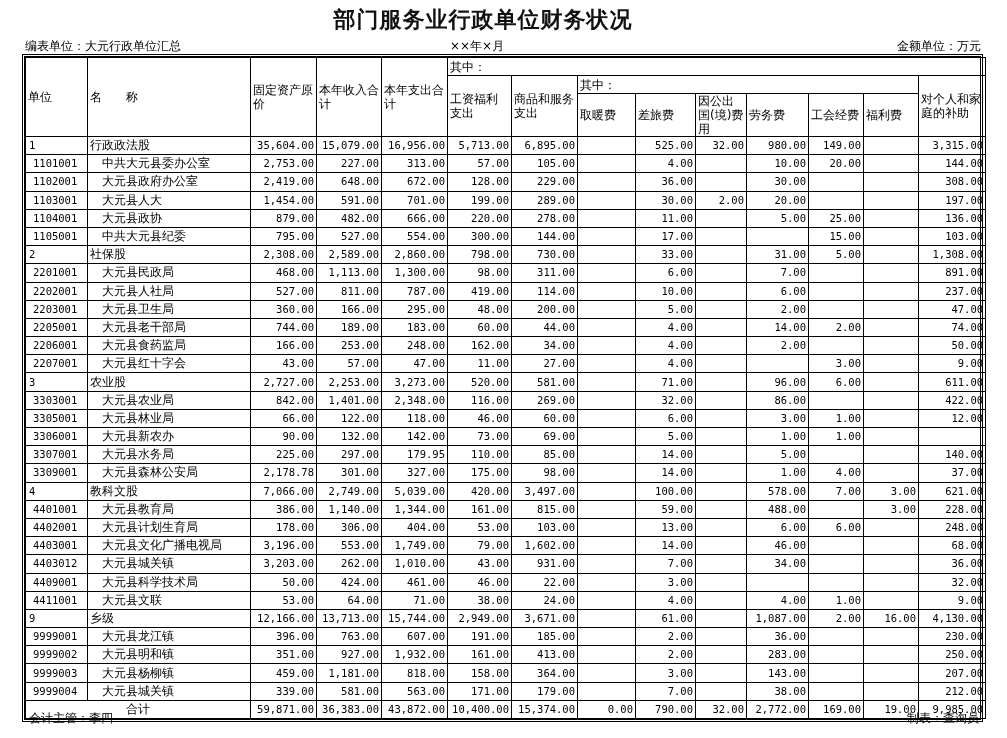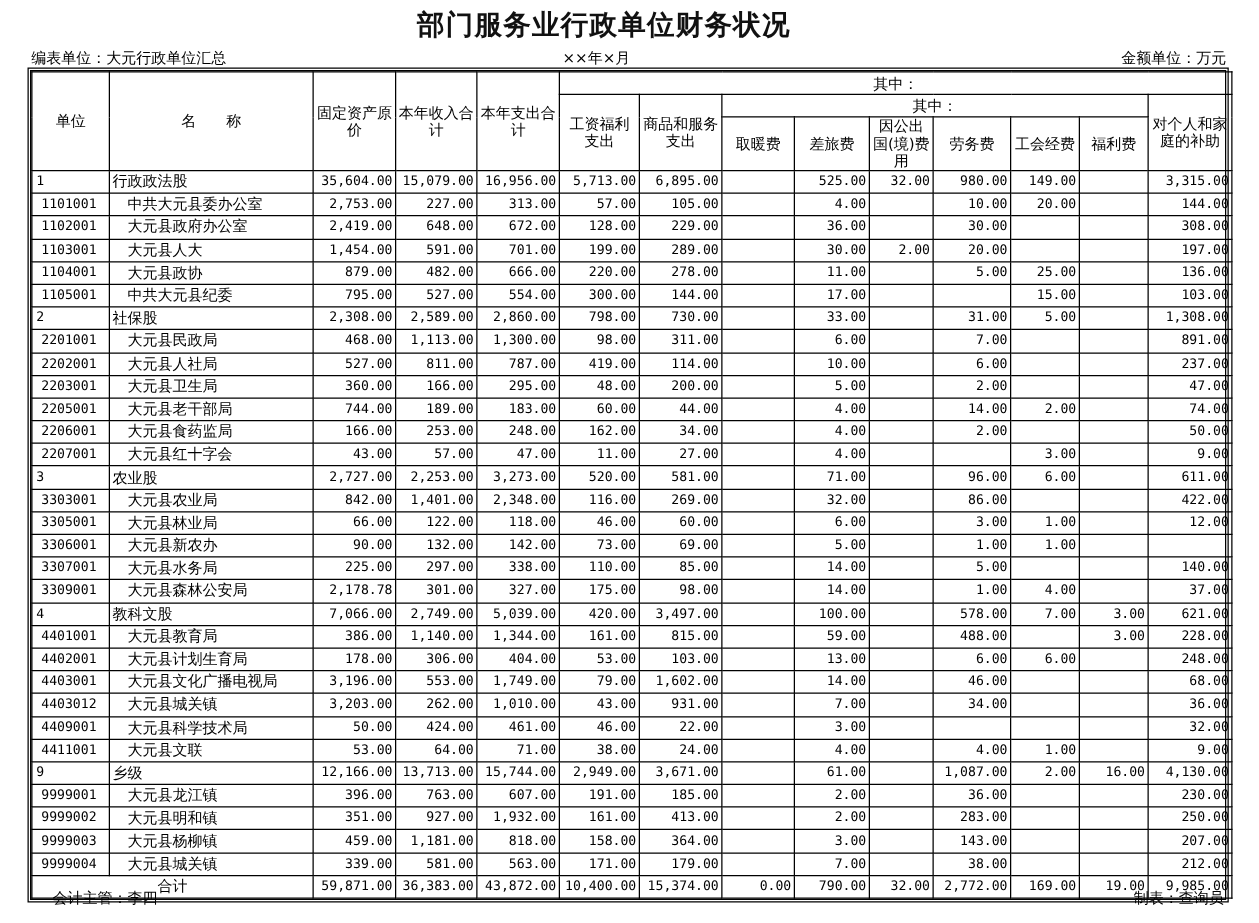--- a/index.html
+++ b/index.html
@@ -5,28 +5,28 @@
   html, body { margin:0; padding:0; background:#fff; }
   body { width:1007px; height:738px; position:relative; overflow:hidden;
          font-family:"DejaVu Sans", "Liberation Sans", sans-serif; color:#000; }
   .title { position:absolute; left:0; top:5px; width:966px; text-align:center;
            font-size:22px; font-weight:bold; letter-spacing:1px; color:#111; }
   .meta { position:absolute; top:38px; font-size:12px; }
   .meta-left { left:25px; }
   .meta-mid { left:450px; }
   .meta-right { right:26px; }
   .foot { position:absolute; top:710px; font-size:12px; }
-  .foot-left { left:42px; }
+  .foot-left { left:29px; }
   .foot-right { right:28px; }
 
   .tbl-wrap { position:absolute; left:22px; top:54px; width:961px;
               border:3px double #000; box-sizing:border-box; }
   table { border-collapse:collapse; width:100%; table-layout:fixed; }
   th, td { border:1px solid #000; padding:0 2px; overflow:hidden; white-space:nowrap; }
-  th { font-weight:normal; font-size:12px; line-height:14px; text-align:center; white-space:normal; }
+  th { font-weight:normal; font-size:12px; line-height:14px; text-align:left; white-space:normal; }
   td { font-family:"DejaVu Sans Mono", "Liberation Mono", monospace; font-size:10.5px;
        height:17.2px; line-height:17px; }
   td.num { text-align:right; }
   td.code { text-align:left; padding-left:3px; }
   td.code.sub { padding-left:7px; }
   td.name { font-family:"DejaVu Sans", "Liberation Sans", sans-serif; font-size:12px; text-align:left; }
   td.name.sub { padding-left:14px; }
   td.total-label { font-family:"DejaVu Sans", "Liberation Sans", sans-serif; font-size:12px; text-align:center; }
   tr.hdr1 th { height:17px; }
   tr.hdr2 th { height:17px; }
@@ -353,21 +353,21 @@
           <td class="num">1.00</td>
           <td class="num">1.00</td>
           <td class="num"></td>
           <td class="num"></td>
         </tr>
         <tr>
           <td class="code sub">3307001</td>
           <td class="name sub">大元县水务局</td>
           <td class="num">225.00</td>
           <td class="num">297.00</td>
-          <td class="num">338.00</td>
+          <td class="num">179.95</td>
           <td class="num">110.00</td>
           <td class="num">85.00</td>
           <td class="num"></td>
           <td class="num">14.00</td>
           <td class="num"></td>
           <td class="num">5.00</td>
           <td class="num"></td>
           <td class="num"></td>
           <td class="num">140.00</td>
         </tr>

